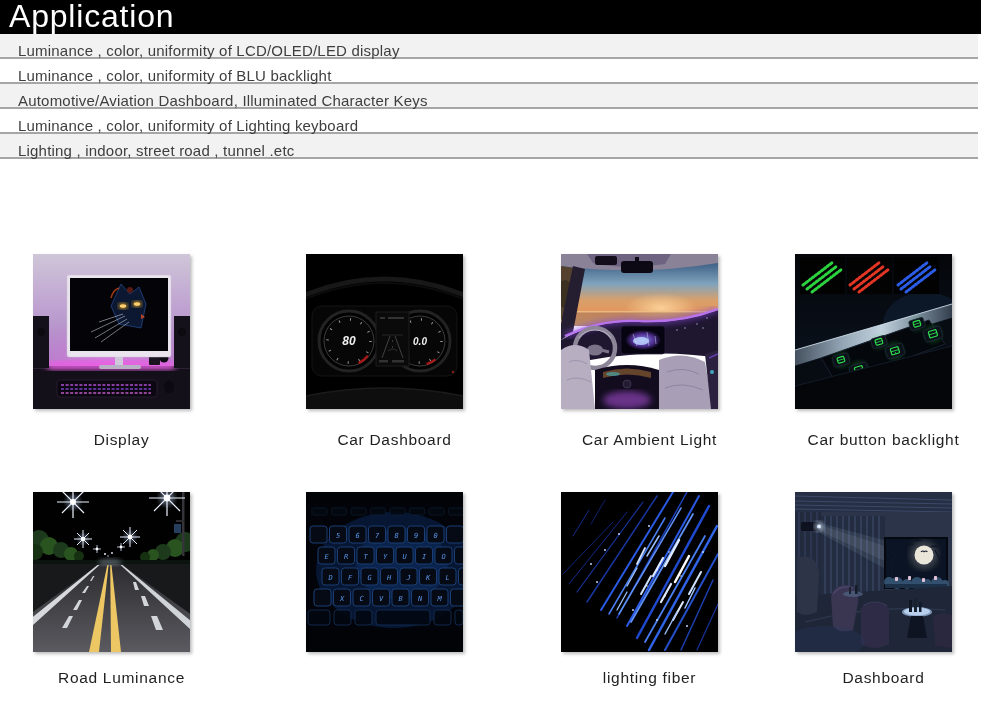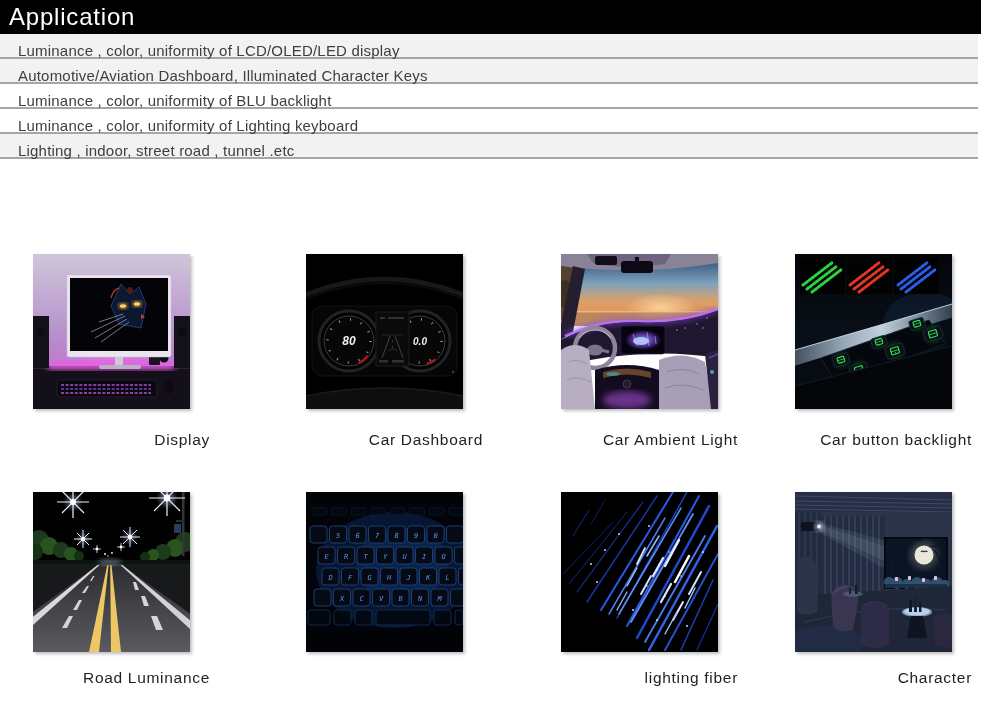--- a/index.html
+++ b/index.html
@@ -1,43 +1,43 @@
 <!DOCTYPE html>
 <html><head>
 <meta charset="utf-8">
 <style>
   html,body{margin:0;padding:0;background:#ffffff;}
   .page{position:relative;width:981px;height:719px;background:#ffffff;overflow:hidden;
         font-family:"Liberation Sans","DejaVu Sans",sans-serif;}
   .header-bar{position:absolute;top:0;left:0;width:981px;height:34px;background:#000000;}
-  .header-title{color:#ffffff;font-size:24px;font-weight:400;line-height:33px;
+  .header-title{color:#ffffff;font-size:32px;font-weight:400;line-height:33px;
         padding-left:9px;letter-spacing:0.8px;}
   .app-rows{position:absolute;top:34px;left:0;width:978px;}
   .app-row{box-sizing:border-box;height:25px;line-height:33px;border-bottom:2px solid #a6a6a6;
         padding-left:18px;font-size:15px;color:#3e3e3e;background:#ffffff;letter-spacing:0.2px;}
   .app-row.alt{background:#f2f2f2;}
   .fig{position:absolute;width:177px;}
   .fig svg.thumb{display:block;width:157px;height:auto;box-shadow:2px 2px 3px rgba(110,110,110,0.45);}
-  .caption{text-align:right;font-size:15.5px;color:#1f1f1f;letter-spacing:0.7px;white-space:nowrap;}
+  .caption{text-align:center;font-size:15.5px;color:#1f1f1f;letter-spacing:0.7px;white-space:nowrap;}
   .row1 .caption{margin-top:22px;}
   .row2 .caption{margin-top:17px;}
 </style>
 </head>
 <body>
 
 <div class="page">
 
   <div class="header-bar">
     <div class="header-title">Application</div>
   </div>
 
   <div class="app-rows">
     <div class="app-row alt">Luminance , color, uniformity of LCD/OLED/LED display</div>
+    <div class="app-row">Luminance , color, uniformity of BLU backlight</div>
     <div class="app-row alt">Automotive/Aviation Dashboard, Illuminated Character Keys</div>
-    <div class="app-row">Luminance , color, uniformity of BLU backlight</div>
     <div class="app-row">Luminance , color, uniformity of Lighting keyboard</div>
     <div class="app-row alt">Lighting , indoor, street road , tunnel .etc</div>
   </div>
 
   <div class="fig row1" style="left:33px;top:254px;">
     <svg class="thumb" viewBox="0 0 157 155">
       <defs>
         <linearGradient id="wallg" x1="0" y1="0" x2="0" y2="1">
           <stop offset="0" stop-color="#cfc6d8"></stop>
             <stop offset="0.45" stop-color="#c0a4d2"></stop>
@@ -610,16 +610,16 @@
           <ellipse cx="122" cy="119.5" rx="13" ry="4" fill="#b7cfec"></ellipse>
           <rect x="114" y="108" width="3" height="12" fill="#0f1724"></rect>
           <rect x="119" y="106" width="3" height="14" fill="#16222e"></rect>
           <rect x="124" y="110" width="2.5" height="10" fill="#101a28"></rect>
           <polygon points="116,124 128,124 132,146 112,146" fill="#0e1422"></polygon>
         </g>
         <path d="M138,124 Q150,118 157,124 L157,156 L140,154 Z" fill="#2a283e"></path>
       </g>
       <ellipse cx="30" cy="150" rx="40" ry="16" fill="#2a3c64" opacity="0.3"></ellipse>
     </svg>
-    <div class="caption">Character</div>
+    <div class="caption">Dashboard</div>
   </div>
 
 </div>
 
 </body></html>

